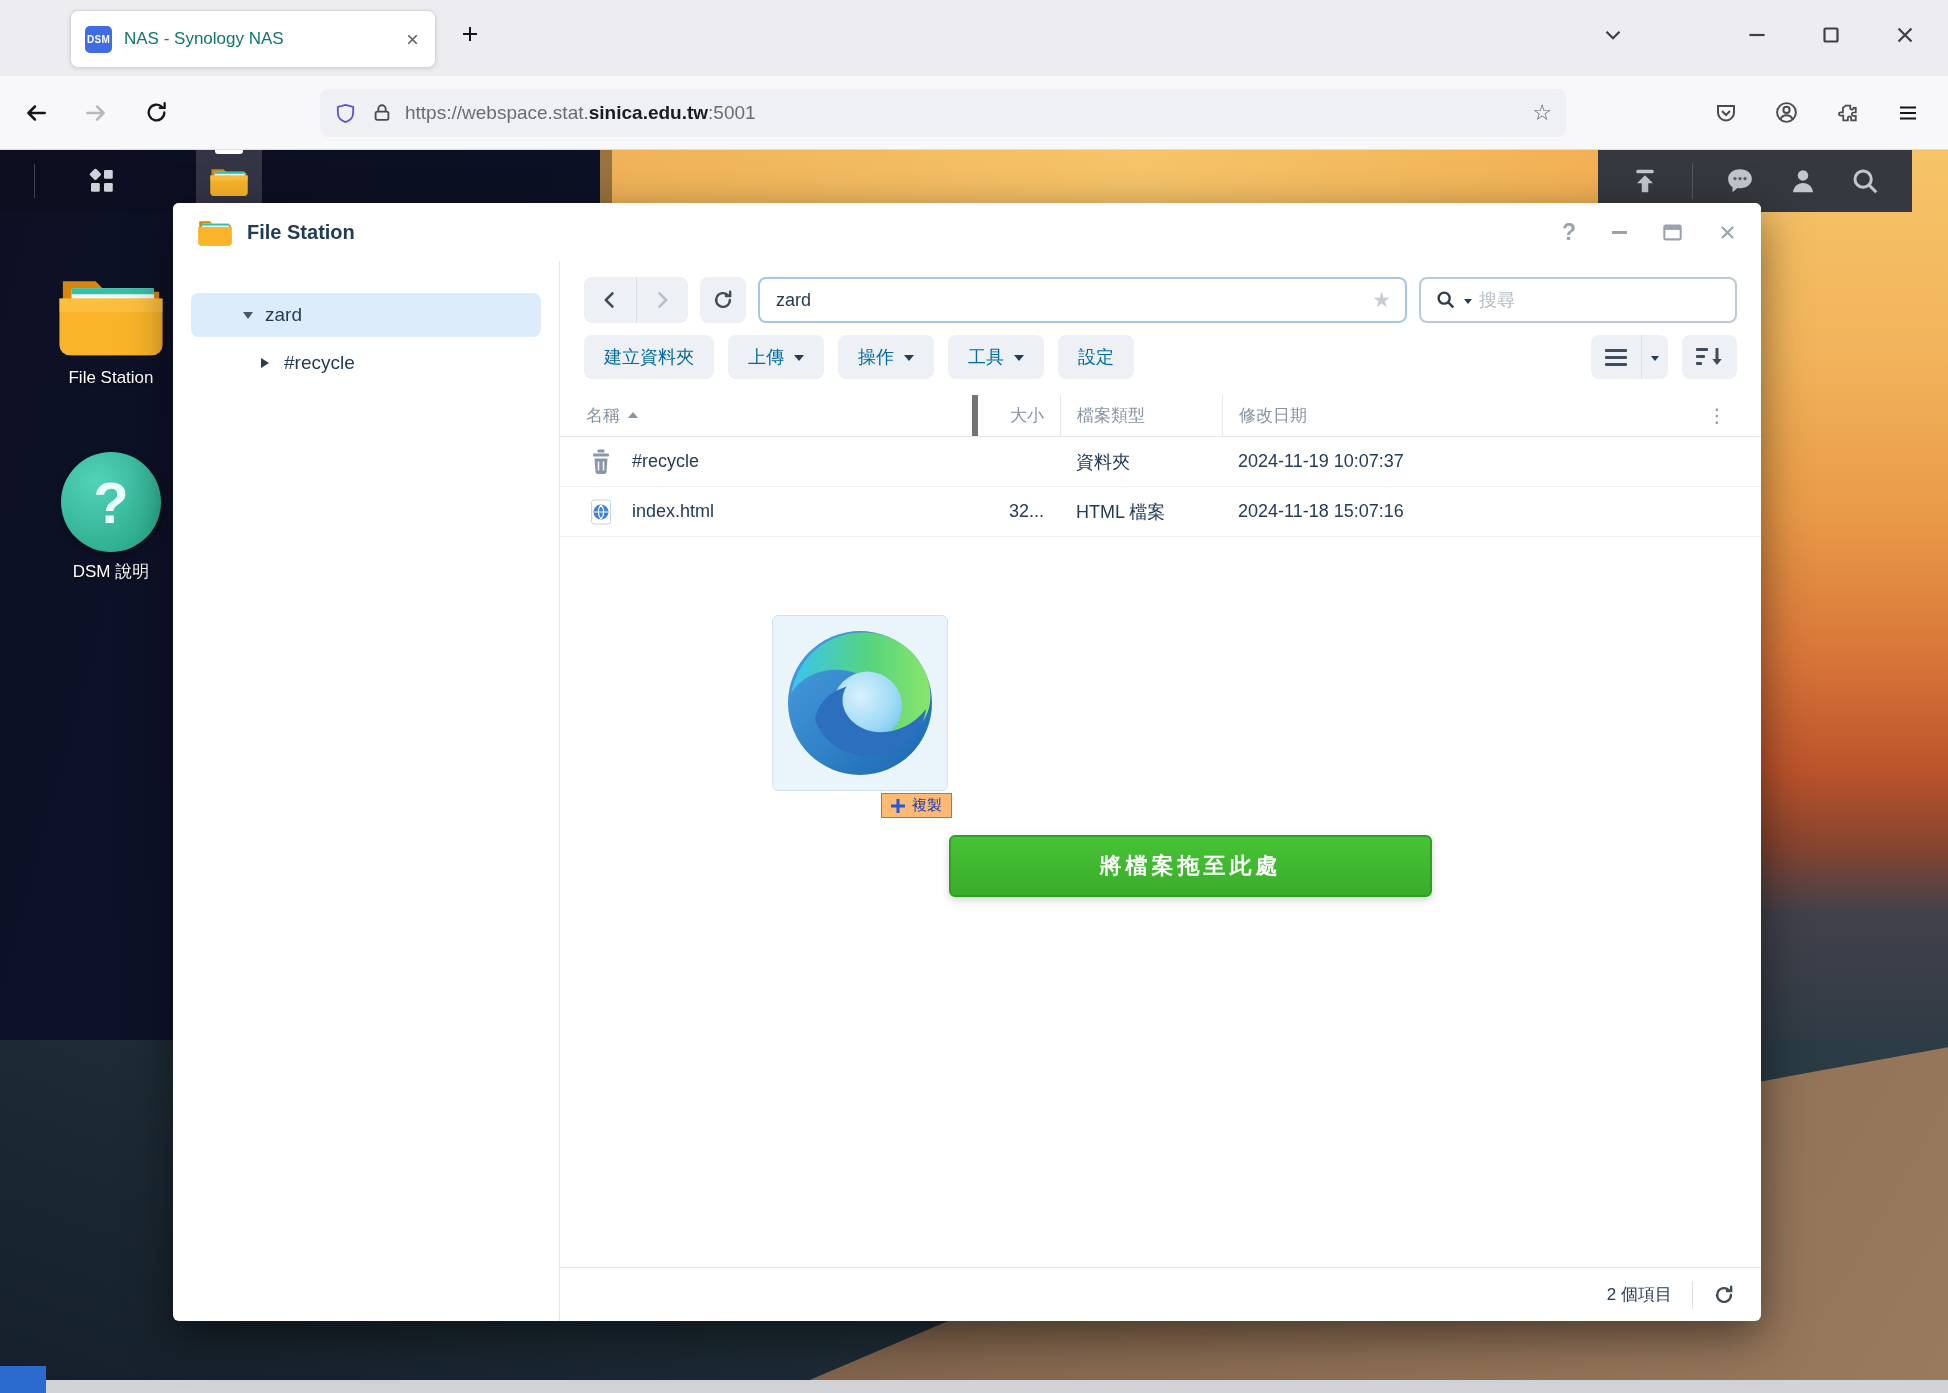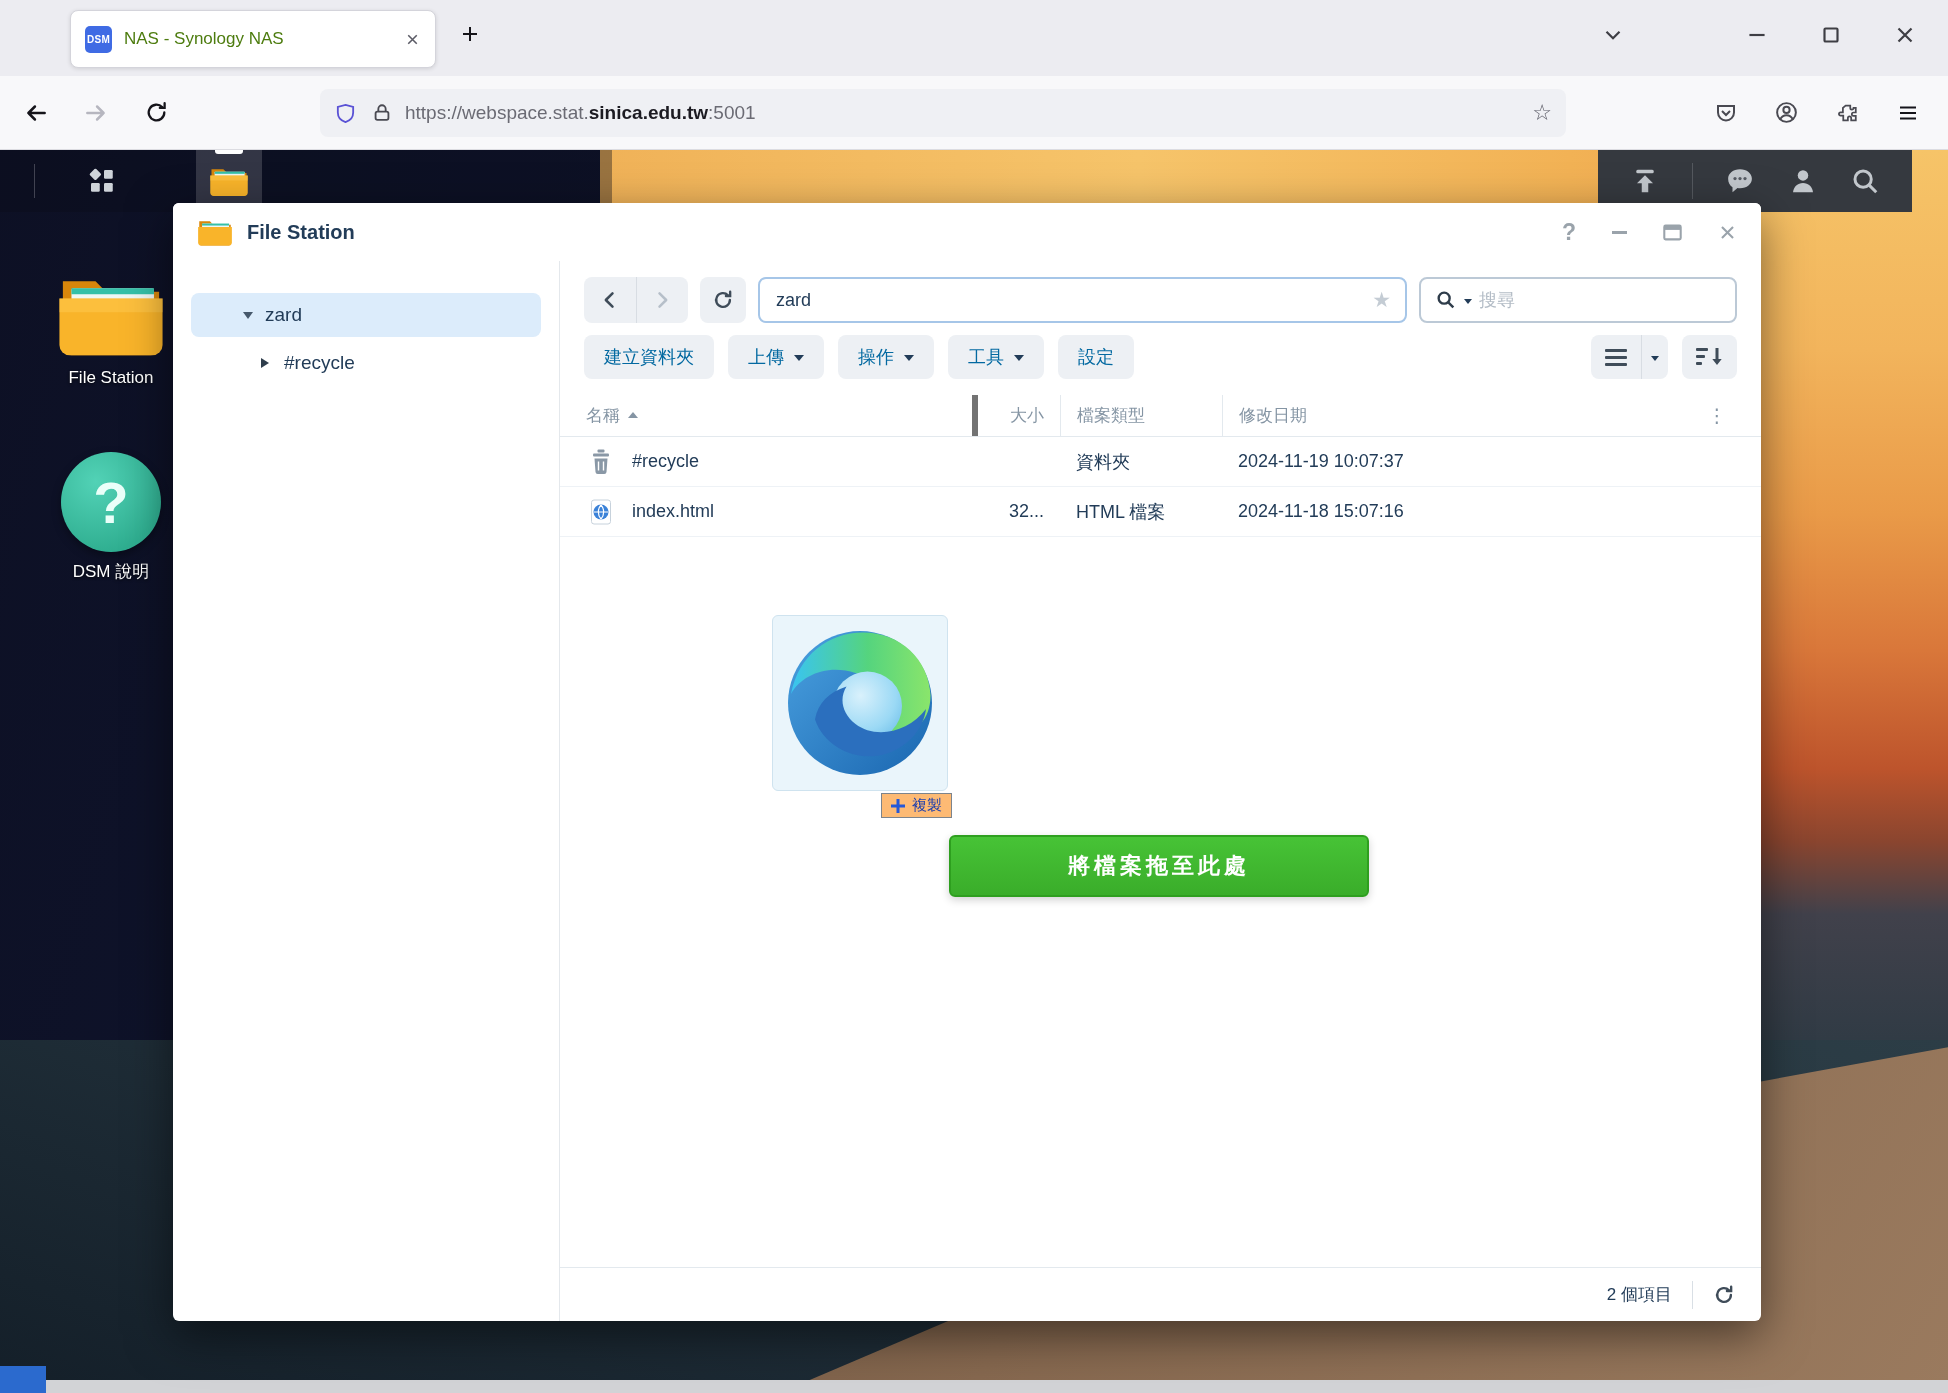--- a/index.html
+++ b/index.html
@@ -45,21 +45,21 @@
      color:#eafff9; font-size:58px; font-weight:bold; box-shadow:0 4px 10px rgba(0,0,0,.35); }
 
   
   .chrome { position:absolute; left:0; top:0; width:1948px; height:150px; z-index:5; }
   .tabstrip { position:absolute; left:0; top:0; width:1948px; height:76px; background:#ececf1; }
   .tab { position:absolute; left:70px; top:10px; width:366px; height:58px; background:#fff;
      border:1px solid #d4d4db; border-radius:8px; box-shadow:0 1px 4px rgba(0,0,0,.12);
      display:flex; align-items:center; padding:0 14px; cursor:pointer; }
   .favicon { width:27px; height:27px; border-radius:5px; background:#3f6be4; color:#fff;
      font-size:10px; font-weight:bold; display:flex; align-items:center; justify-content:center; letter-spacing:.3px; }
-  .tab-title { margin-left:12px; font-size:17px; color:#4d7c0f; white-space:nowrap; flex:1; overflow:hidden; }
+  .tab-title { margin-left:12px; font-size:17px; color:#0f766e; white-space:nowrap; flex:1; overflow:hidden; }
   .tab-close { color:#5b5b66; display:flex; }
   .newtab { position:absolute; left:458px; top:22px; color:#15141a; display:flex; cursor:pointer; }
   .tabctl { position:absolute; top:22px; color:#3e3e44; display:flex; cursor:pointer; }
   .navbar { position:absolute; left:0; top:76px; width:1948px; height:74px; background:#f8f8fa; border-bottom:1px solid #dcdce1;
      display:flex; align-items:center; }
   .nav-ico { display:flex; align-items:center; justify-content:center; width:44px; height:44px; border-radius:6px; cursor:pointer; }
   .urlfield { position:absolute; left:320px; top:13px; width:1246px; height:48px; background:#eff0f4;
      border-radius:8px; display:flex; align-items:center; padding:0 14px; cursor:text; }
   .urltext { font-size:19px; color:#6b6b74; margin-left:12px; white-space:nowrap; flex:1; }
   .urltext b { color:#1c1b22; font-weight:600; }
@@ -124,21 +124,21 @@
   .fc-name { width:356px; padding-left:16px; }
   .fc-size { width:88px; text-align:right; padding-right:16px; }
   .fc-type { width:162px; padding-left:16px; }
   .fc-date { flex:1; padding-left:16px; }
 
   .filearea { flex:1; position:relative; }
   .edge-tile { position:absolute; left:212px; top:78px; width:176px; height:176px; background:#eaf5fb;
      border:1px solid #cfe3ef; border-radius:6px; display:flex; align-items:center; justify-content:center; }
   .dragtip { position:absolute; left:321px; top:256px; background:#fdba74; border:1px solid #7d848c;
      padding:2px 9px; display:flex; align-items:center; gap:7px; font-size:15px; color:#1d3fae; }
-  .dropzone { position:absolute; left:389px; top:298px; width:420px; height:62px; border-radius:6px;
+  .dropzone { position:absolute; left:389px; top:298px; width:483px; height:62px; border-radius:6px;
      background:linear-gradient(180deg,#47c336,#3aad2a); border:2px solid #2e9f1f;
      display:flex; align-items:center; justify-content:center; color:#fff; font-size:22px; font-weight:bold;
      letter-spacing:4px; box-shadow:0 3px 8px rgba(0,0,0,.18); }
 
   .statusbar { height:54px; border-top:1px solid #e3e9ee; display:flex; align-items:center;
      justify-content:flex-end; gap:20px; padding-right:26px; color:#223c58; font-size:17px; flex:0 0 auto; }
   .sb-div { width:1px; height:28px; background:#d9dfe5; }
   svg { display:block; }
 </style>
 </head>

